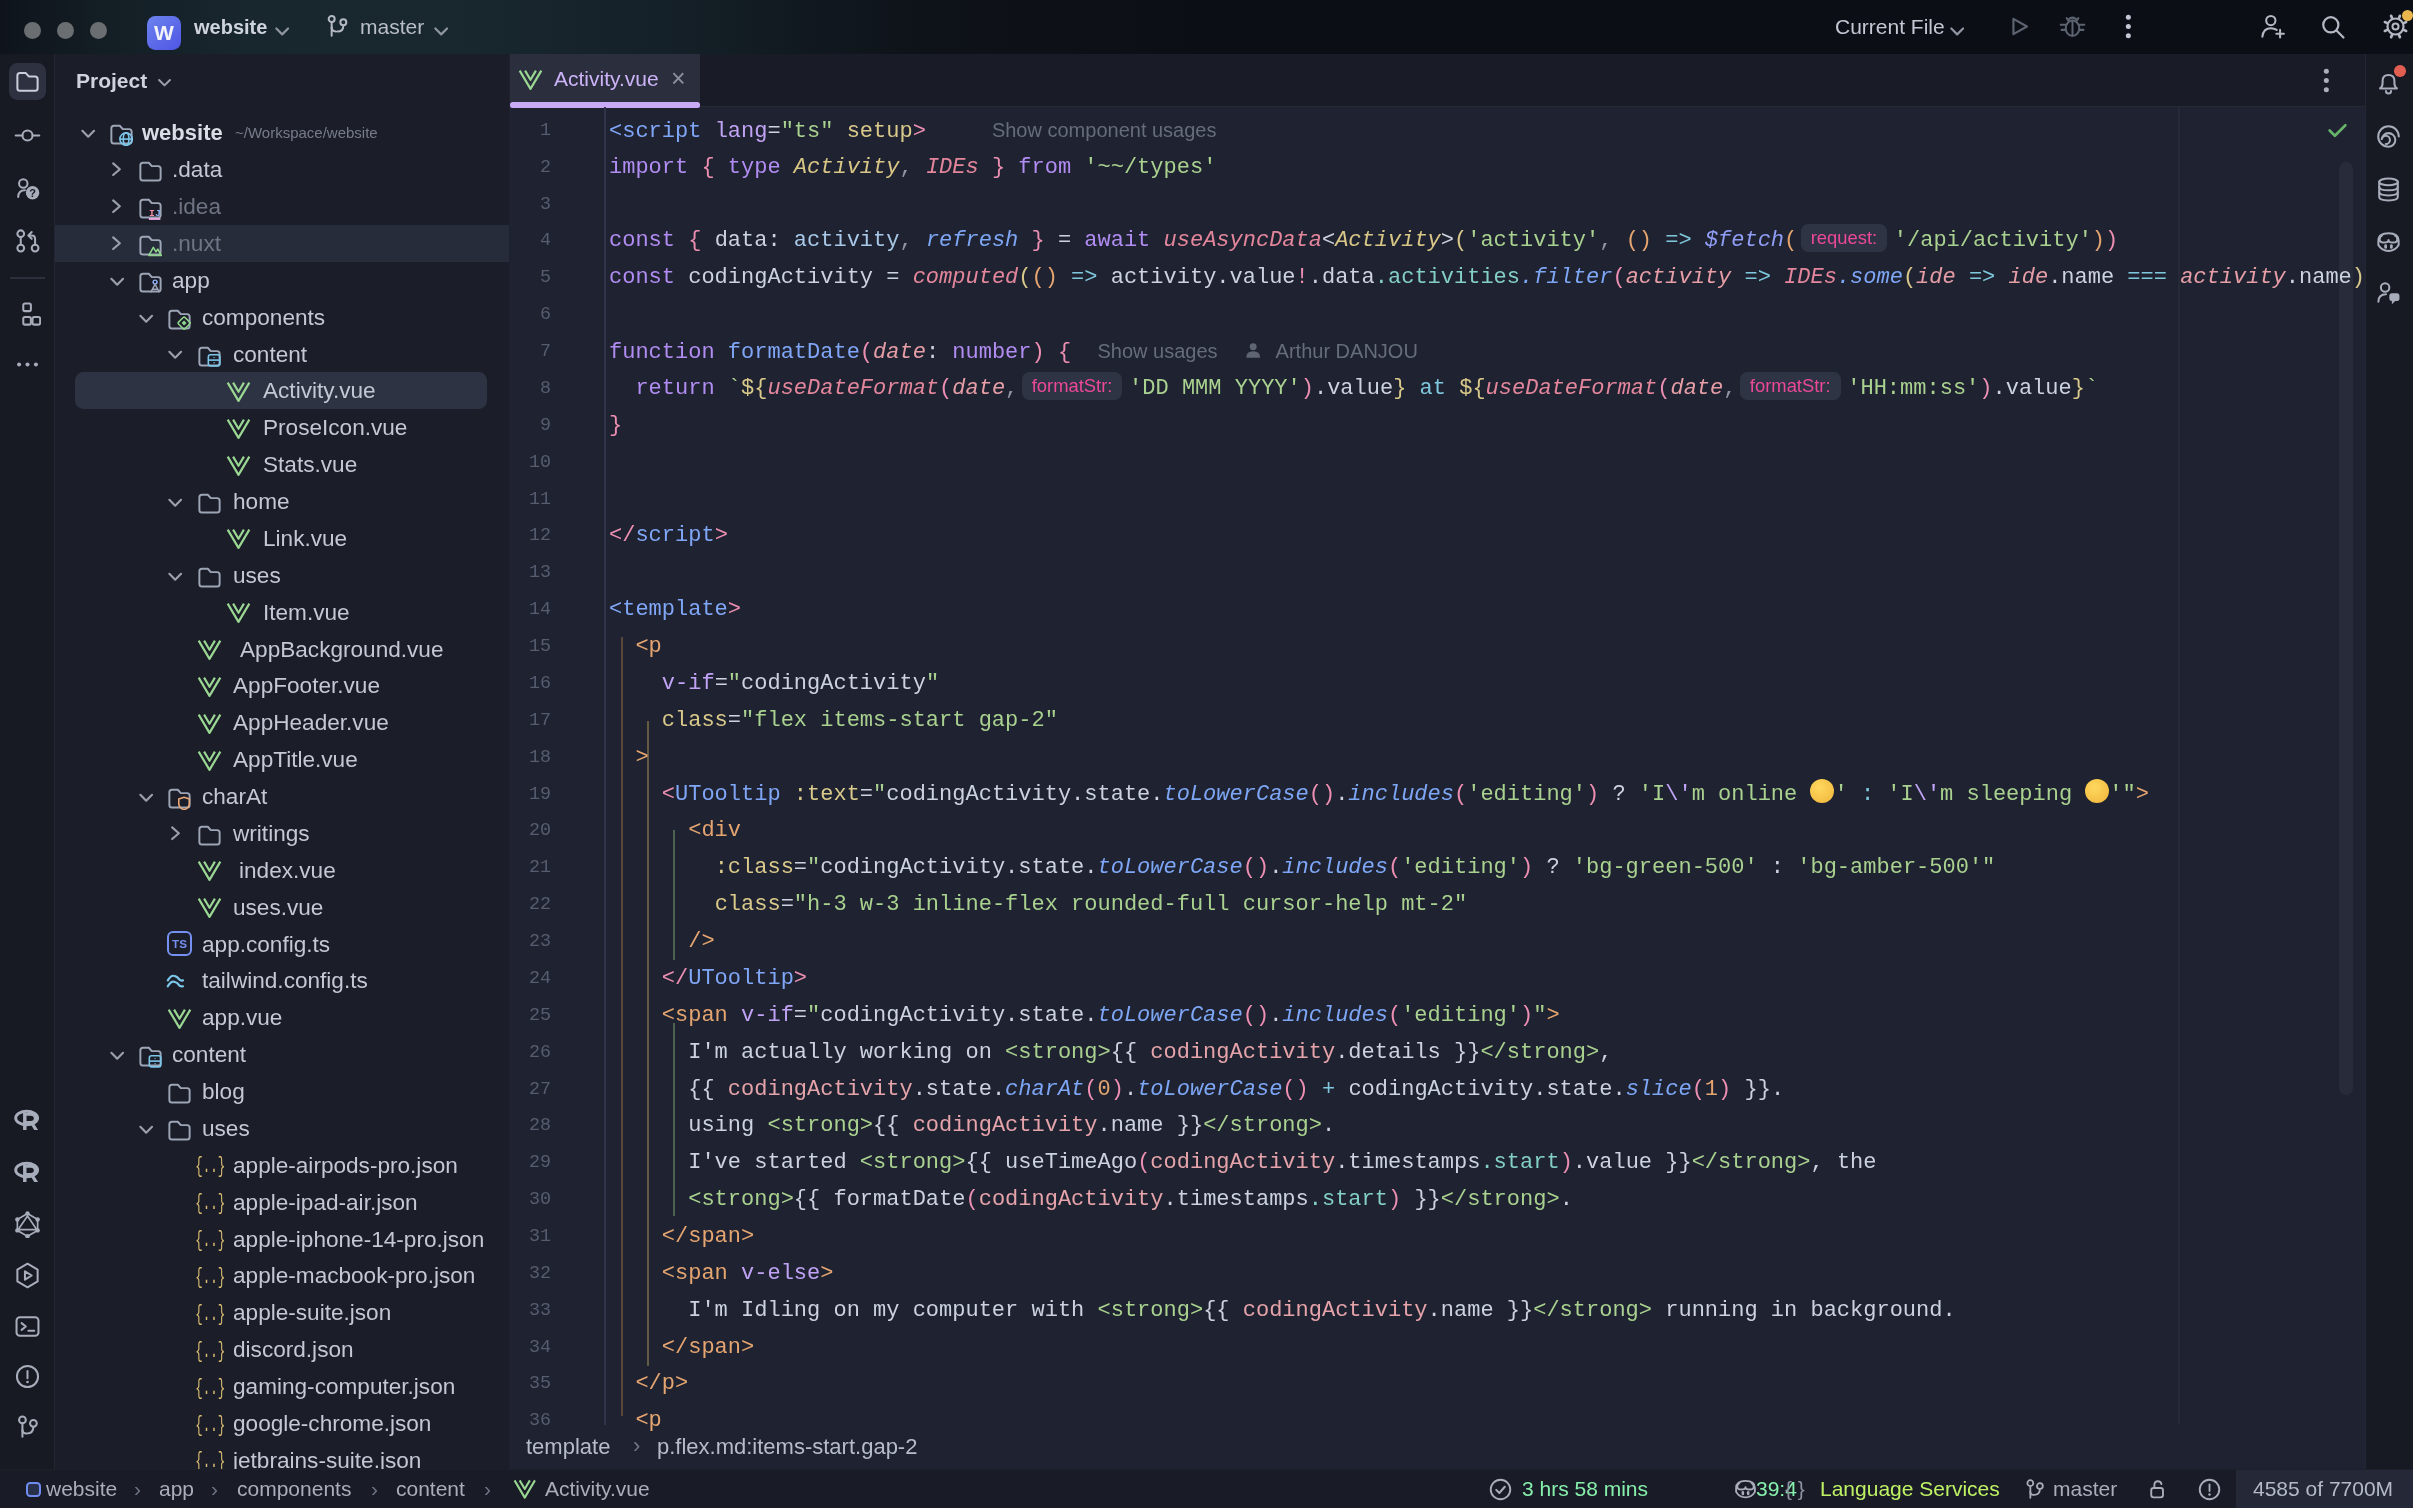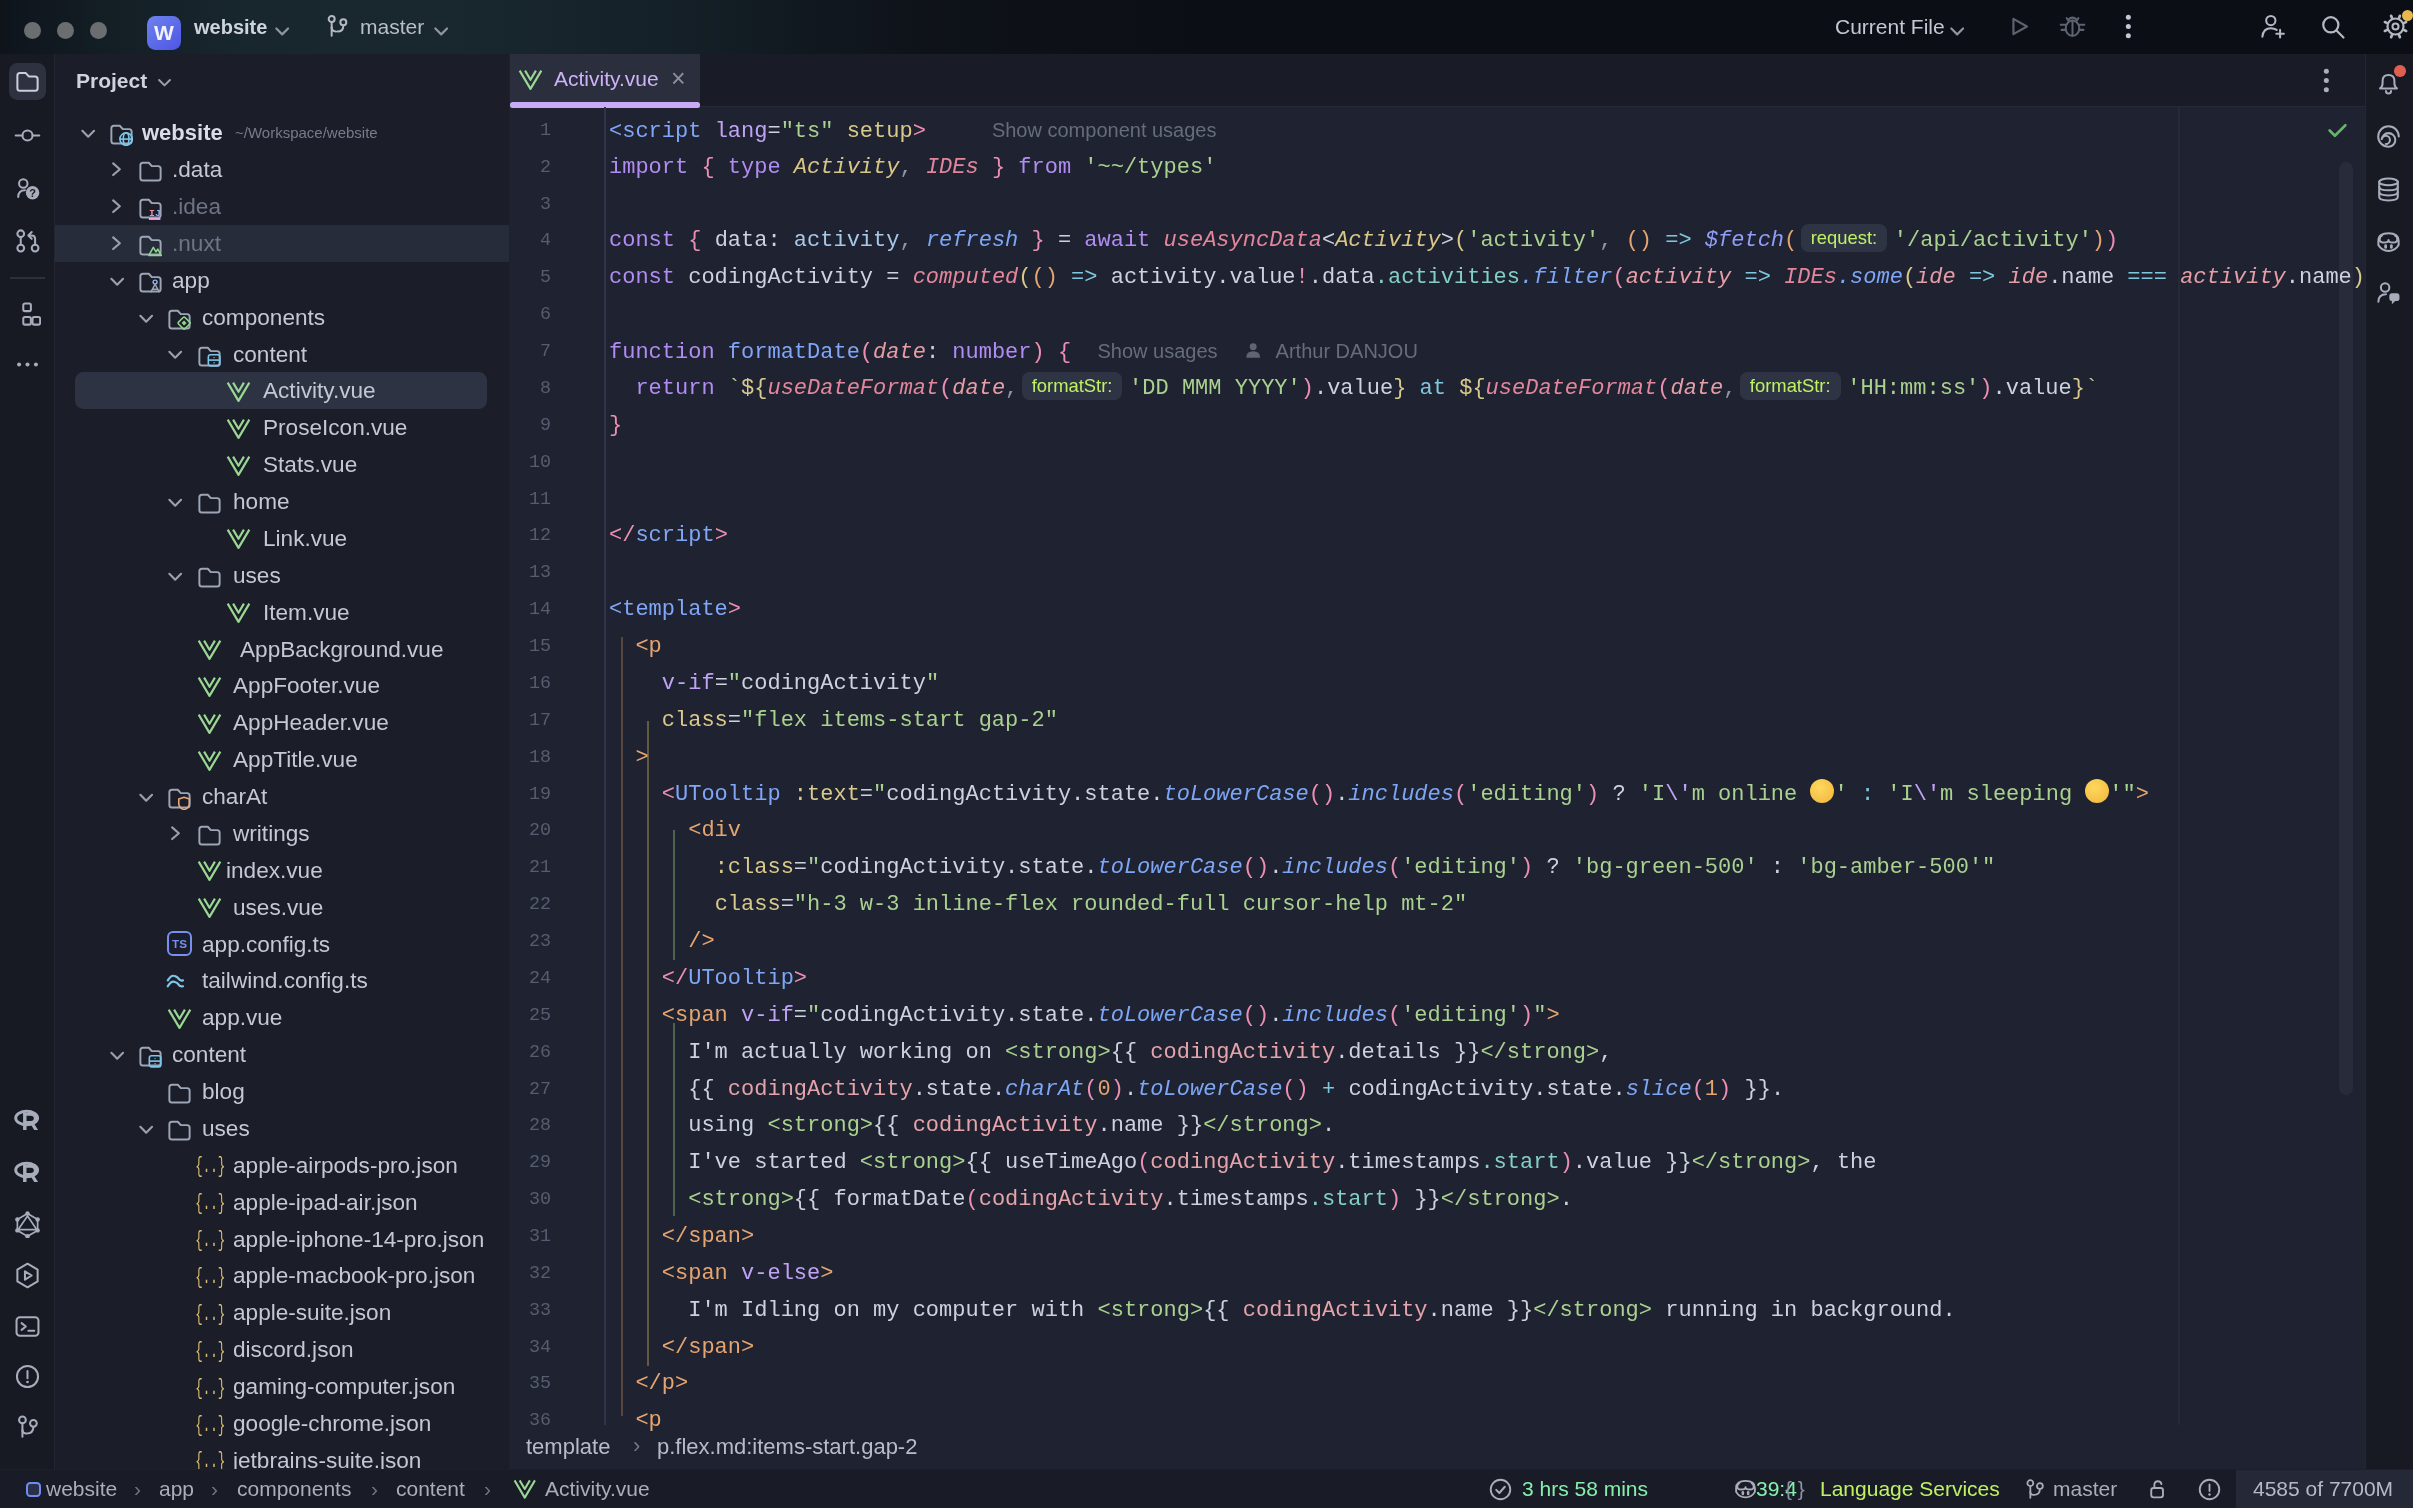--- a/index.html
+++ b/index.html
@@ -19,21 +19,21 @@
 .rtb{font-weight:700;font-size:22px;color:#d9dde6}
 .rtp{color:#767c8b;font-weight:400;font-size:15px}
 #gutter .ln{position:absolute;width:41px;text-align:right;font-family:"Liberation Mono",monospace;font-size:18.4px;color:#565d70;line-height:37px}
 .cl{position:absolute;left:99px;font-family:"Liberation Mono",monospace;font-size:22px;line-height:37px;white-space:pre;color:#ccd2de}
 .cl i{font-style:normal}
 i.k{color:#b18cf2} i.s{color:#a9d18f} i.t{color:#80a6f7} i.p{color:#ec8fb2}
 i.o{color:#e5a570} i.y{color:#d9c98a} i.c{color:#7fc7dc} i.sa{color:#e59da6;font-style:italic} i.sn{color:#e5a3aa}
 i.r{color:#e3869c;font-style:italic} i.b{color:#7da6f5;font-style:italic} i.bv{color:#8f9df5;font-style:italic}
 i.tl2{color:#83cfc4} i.w{color:#ccd2de} i.g{color:#8e95a5} i.lv{color:#c0a3f5}
 i.ty{color:#d8c686;font-style:italic} i.cy2{color:#a8c8e8}
-i.chip{display:inline-block;background:#2e3444;color:#bef264;font-family:"Liberation Sans",sans-serif;
+i.chip{display:inline-block;background:#2e3444;color:#ec4899;font-family:"Liberation Sans",sans-serif;
  font-size:18.4px;line-height:28px;border-radius:7.5px;padding:0 10px;margin:0 6.7px 0 3.4px;vertical-align:1.7px}
 i.inlay{color:#666d7a;font-family:"Liberation Sans",sans-serif;font-size:20px}
 i.em{display:inline-block;width:24px;height:24px;border-radius:50%;background:radial-gradient(circle at 40% 35%,#ffd85e,#f0b43a);vertical-align:-3.4px}
 .sb{color:#a9aeba;font-size:21px;line-height:38px;position:absolute;white-space:pre}
 .guide{position:absolute;width:1.7px}
 </style></head><body>
 <div id="titlebar" class="abs">
 <div class="abs tl" style="left:24px"></div>
 <div class="abs tl" style="left:57px"></div>
 <div class="abs tl" style="left:90px"></div>
@@ -324,21 +324,21 @@
       <path d="M5 4 l8 7 -8 7" stroke="#9aa0ac" stroke-width="2.6" stroke-linecap="round" stroke-linejoin="round"></path>
     </svg>
 <svg class="abs" width="27" height="27" style="left:141px;top:766px" viewBox="0 0 32 28" fill="none">
       <path d="M4 9 q0-3 3-3 h7 l3.5 4 H25 q3 0 3 3 v11 q0 3-3 3 H7 q-3 0-3-3 z" stroke="#9da6b7" stroke-width="2.3" stroke-linejoin="round"></path>
     </svg>
 <div class="rt" style="left:178px;top:761px">writings</div>
 <svg class="abs" width="25" height="23.5" style="left:142px;top:805px" viewBox="0 0 30 28" fill="none">
       <path d="M2 3 L15 25 L28 3" stroke="#9ad793" stroke-width="2.6" stroke-linejoin="round"></path>
       <path d="M8.5 3 L15 14 L21.5 3" stroke="#9ad793" stroke-width="2.6" stroke-linejoin="round"></path>
     </svg>
-<div class="rt" style="left:171px;top:798px">index.vue</div>
+<div class="rt" style="left:184px;top:798px">index.vue</div>
 <svg class="abs" width="25" height="23.5" style="left:142px;top:842px" viewBox="0 0 30 28" fill="none">
       <path d="M2 3 L15 25 L28 3" stroke="#9ad793" stroke-width="2.6" stroke-linejoin="round"></path>
       <path d="M8.5 3 L15 14 L21.5 3" stroke="#9ad793" stroke-width="2.6" stroke-linejoin="round"></path>
     </svg>
 <div class="rt" style="left:178px;top:835px">uses.vue</div>
 <div class="abs" style="left:112px;top:877px;width:25px;height:25px;border:2px solid #7590f0;border-radius:5.9px;color:#7590f0;font-size:11.7px;font-weight:700;text-align:center;line-height:22px">TS</div>
 <div class="rt" style="left:147px;top:872px">app.config.ts</div>
 <svg class="abs" width="27" height="18.4" style="left:111px;top:918px" viewBox="0 0 32 20" fill="none">
       <path d="M2 9 q4-7 8-5 3 1 4 3 2 3 5 2 M2 16 q4-7 8-5 3 1 4 3 2 3 5 2" transform="scale(1.06,1)" stroke="#7cc6e8" stroke-width="2.6" fill="none" stroke-linecap="round"></path>
     </svg>

